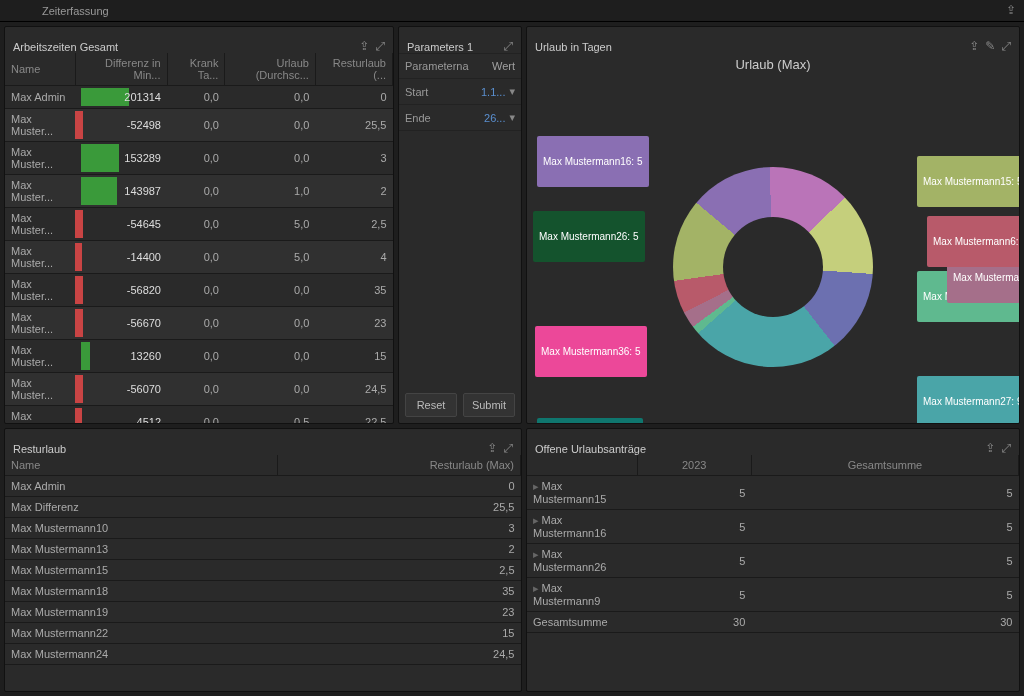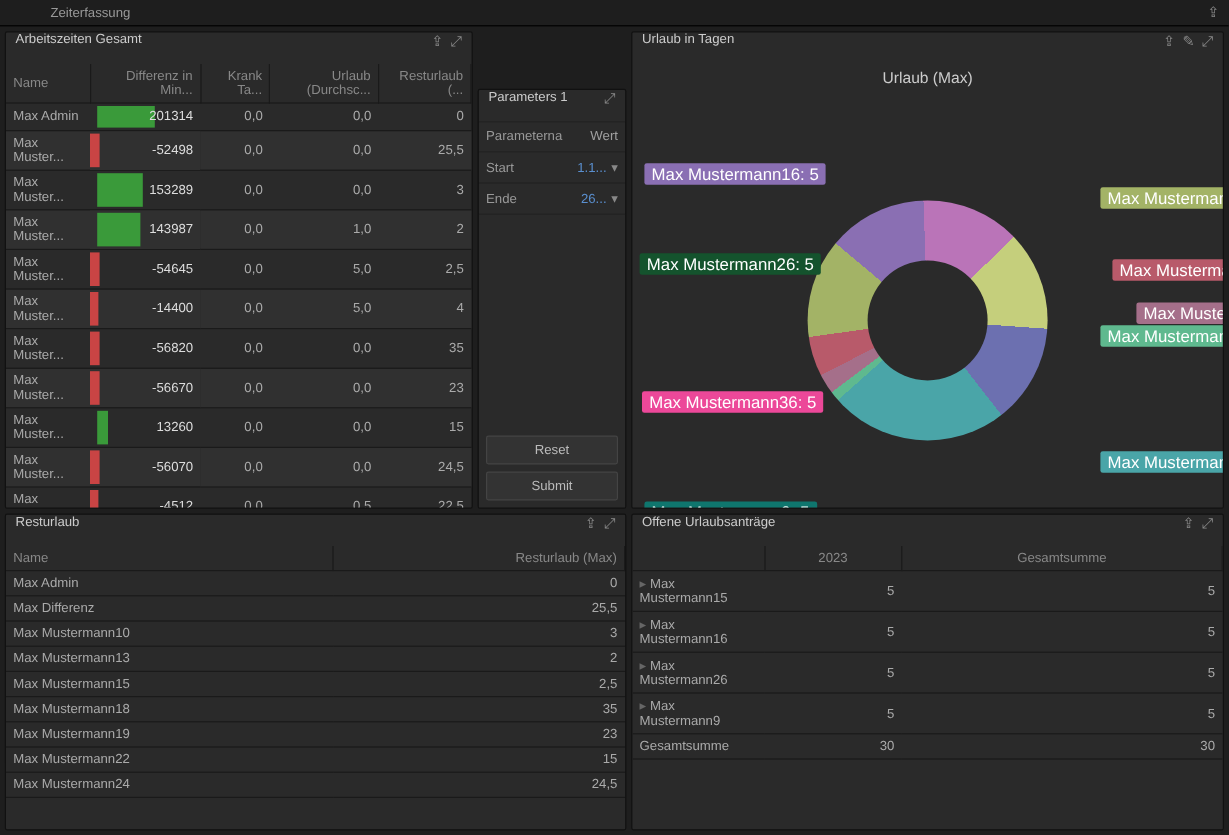--- a/index.html
+++ b/index.html
@@ -3,45 +3,45 @@
 <meta charset="utf-8">
 <style>
 * { margin:0; padding:0; box-sizing:border-box; }
 body { background:#1e1e1e; color:#a0a0a0; font-family:Arial,sans-serif; font-size:11px; width:1024px; height:696px; overflow:hidden; }
 .app { display:flex; flex-direction:column; height:100%; }
 .titlebar { height:22px; display:flex; align-items:center; justify-content:flex-start; position:relative; border-bottom:1px solid #000;padding-left:42px; }
 .titlebar .title { color:#999; }
 .titlebar .share { position:absolute; right:8px; top:3px; }
 .grid { display:grid; grid-template-columns: 390px 124px 1fr; grid-template-rows: 398px 1fr; gap:4px; padding:4px; height:calc(100% - 22px); }
 .panel { background:#2a2a2a; border:1px solid #111; border-radius:2px; display:flex; flex-direction:column; overflow:hidden; }
-.panel-head { height:26px; display:flex; align-items:flex-start; padding:0 8px; color:#ccc; }
+.panel-head { height:26px; display:flex; align-items:flex-end; padding:0 8px; color:#ccc; }
 .panel-head .spacer { flex:1; }
 .icon { cursor:pointer; color:#888; margin-left:6px; font-size:12px; }
 .tbl, .tbl2, .tbl3 { width:100%; border-collapse:collapse; font-size:11px; }
 .tbl th, .tbl td, .tbl2 th, .tbl2 td, .tbl3 th, .tbl3 td { padding:4px 6px; border-bottom:1px solid #1a1a1a; text-align:right; color:#aaa; }
 .tbl th, .tbl2 th, .tbl3 th { color:#888; font-weight:normal; border-right:1px solid #1a1a1a; }
 .tbl th:first-child, .tbl td:first-child, .tbl2 th:first-child, .tbl2 td:first-child, .tbl3 td:first-child { text-align:left; }
 .tbl tr:nth-child(even) td { background:#303030; }
 .bar-cell { position:relative; padding:0!important; height:22px; }
 .bar-cell .bar { position:absolute; top:2px; bottom:2px; }
 .bar-cell .val { position:relative; z-index:2; padding-right:6px; line-height:22px; color:#ddd;text-align:right; }
 .params { font-size:11px; }
 .params .row { display:flex; align-items:center; height:26px; padding:0 6px; border-bottom:1px solid #222; }
 .params .lab { flex:1; color:#999; }
 .params .val { color:#5a8fcf; }
 .params .chev { color:#888; margin-left:4px; }
-.params-foot { margin-top:auto; display:flex; gap:6px; padding:6px;flex-direction:column; }
+.params-foot { margin-top:auto; display:flex; gap:6px; padding:6px; }
 .btn { flex:1; background:#333; border:1px solid #444; color:#bbb; padding:5px 0; text-align:center; cursor:pointer; border-radius:2px; font-size:11px; }
 .donut-wrap { flex:1; position:relative; }
 .donut-title { text-align:center; color:#ccc; font-size:13px; padding:4px 0; }
 .donut { position:absolute; left:50%; top:55%; transform:translate(-50%,-50%); width:200px; height:200px; border-radius:50%; }
 .donut-hole { position:absolute; left:50%; top:50%; transform:translate(-50%,-50%); width:100px; height:100px; background:#2a2a2a; border-radius:50%; }
-.tag { position:absolute; padding:1px 6px; font-size:14px; color:#fff; border-radius:2px; white-space:nowrap; }
+.tag { position:absolute; padding:20px 6px; font-size:10px; color:#fff; border-radius:2px; white-space:nowrap; }
 #p-arbeit { grid-column:1; grid-row:1; }
-#p-params { grid-column:2; grid-row:1;margin-top:48px; }
+#p-params { grid-column:2; grid-row:1; }
 #p-urlaub { grid-column:3; grid-row:1; }
 #p-rest { grid-column:1/3; grid-row:2; }
 #p-offene { grid-column:3; grid-row:2; }
 .tbl3 th { text-align:center; }
 .tbl3 td.exp::before { content:"▸ "; color:#666; }
 .scroll { overflow:auto; flex:1; }
 </style>
 </head>
 <body>
 

